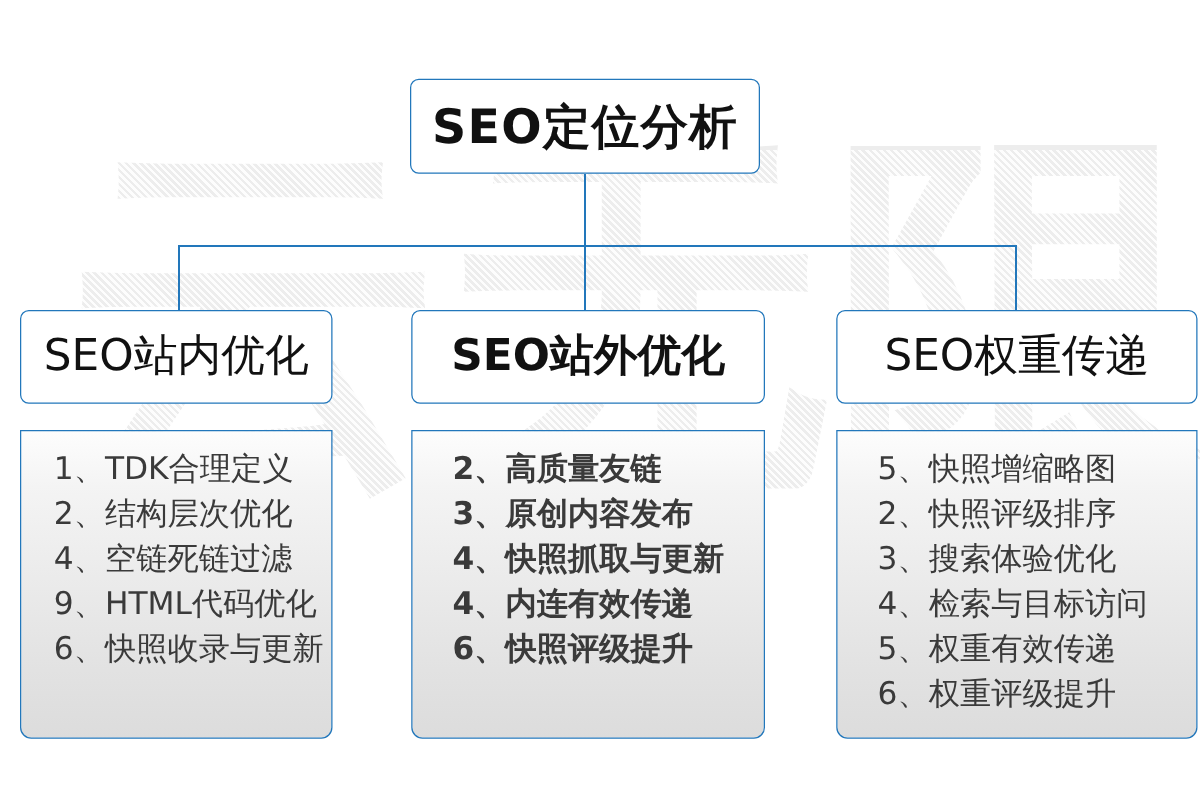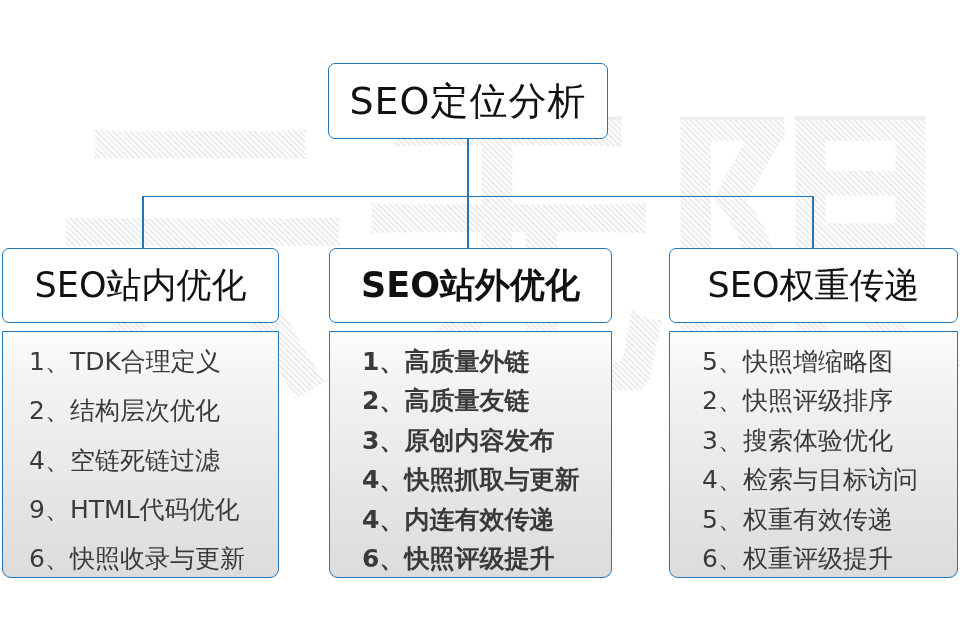--- a/index.html
+++ b/index.html
@@ -79,20 +79,21 @@
     left: 328px;
     top: 63px;
     width: 280px;
     height: 76px;
     border: 1.5px solid #2277bb;
     border-radius: 7px;
     background: #ffffff;
     display: flex;
     align-items: center;
     justify-content: center;
+    font-weight: bold;
   }
   .root-box .root-label {
     font-size: 38px;
     color: #111111;
     letter-spacing: 1px;
     line-height: 1;
     white-space: nowrap;
   }
 
   .column {
@@ -116,50 +117,49 @@
     font-size: 35px;
     color: #111111;
     letter-spacing: 0px;
     line-height: 1;
     white-space: nowrap;
   }
   .col-body {
     box-sizing: border-box;
     width: 100%;
     height: 247px;
-    margin-top: 8px;
+    margin-top: 21px;
     border: 1.5px solid #2277bb;
     border-radius: 0 0 9px 9px;
     border-top: 1.5px solid #2277bb;
     background: linear-gradient(180deg,
         #fdfdfd 0%,
         #f4f4f4 18%,
         #ebebeb 48%,
         #e2e2e2 78%,
         #dcdcdc 100%);
     padding: 12px 0 0 0;
     display: flex;
     flex-direction: column;
     align-items: flex-start;
     overflow: hidden;
-    justify-content: space-between;
   }
   .col-body .item {
     font-size: 25px;
     line-height: 36px;
     color: #3a3a3a;
     white-space: nowrap;
     padding-left: 26px;
   }
   .col-body.indent-more .item {
     padding-left: 32px;
   }
 
   
-  #col-0 { left: 2px;   top: 248px; width: 277px; }
+  #col-0 { left: 16px;   top: 248px; width: 250px; }
   #col-1 { left: 329px; top: 248px; width: 283px; font-weight: bold; }
   #col-2 { left: 669px; top: 248px; width: 289px; }
 </style>
 </head>
 <body>
 
 <div id="canvas">
 
   <div id="watermark">
     <div class="wm-text">云无限</div>
@@ -194,21 +194,20 @@
       <div class="item">9、HTML代码优化</div>
       <div class="item">6、快照收录与更新</div>
     </div>
   </div>
 
   <div class="column" id="col-1">
     <div class="col-header">
       <span class="col-title">SEO站外优化</span>
     </div>
     <div class="col-body indent-more">
-      <div class="item">1、高质量外链</div>
       <div class="item">2、高质量友链</div>
       <div class="item">3、原创内容发布</div>
       <div class="item">4、快照抓取与更新</div>
       <div class="item">4、内连有效传递</div>
       <div class="item">6、快照评级提升</div>
     </div>
   </div>
 
   <div class="column" id="col-2">
     <div class="col-header">

